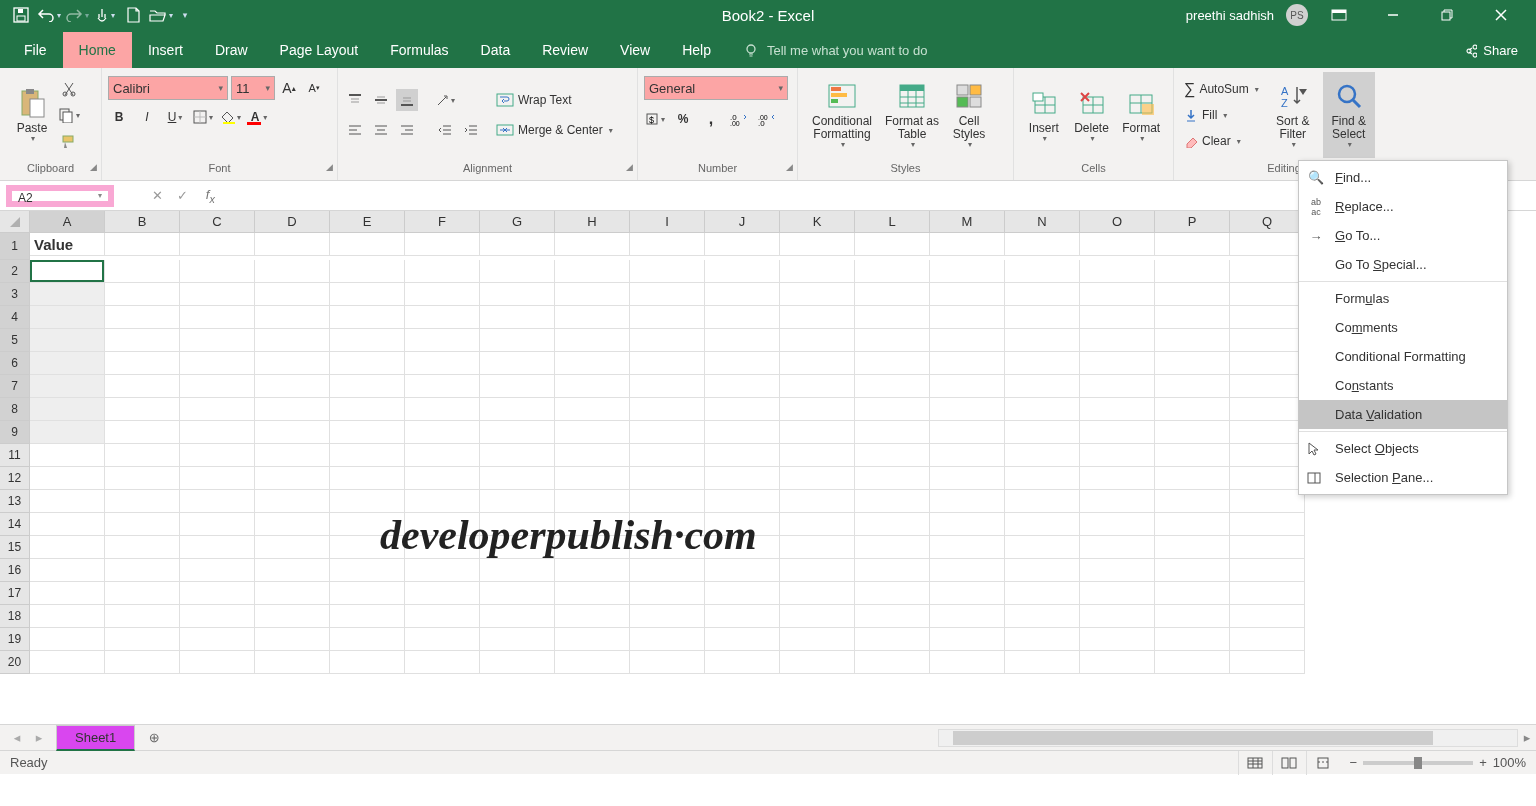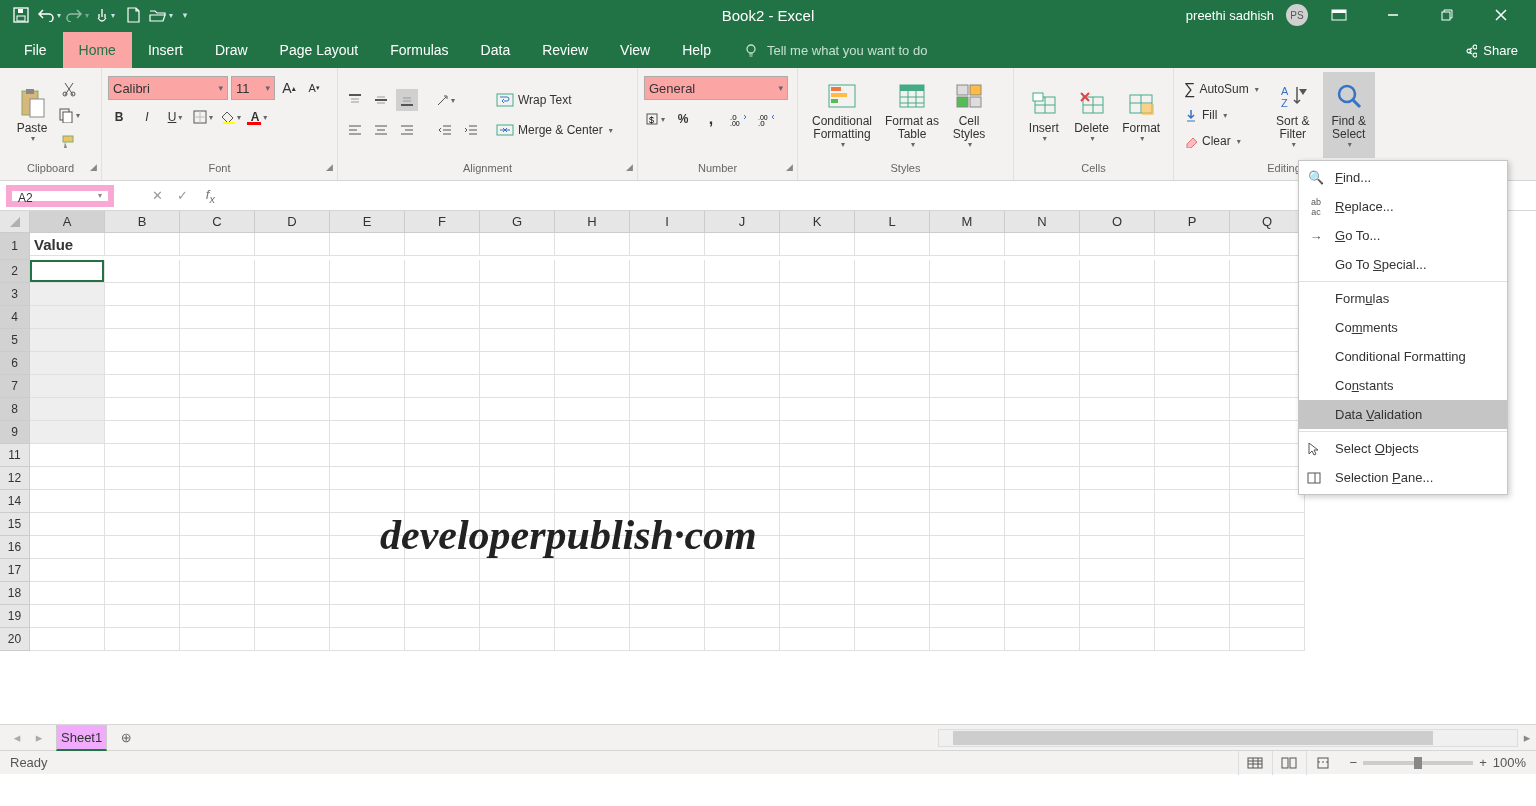--- a/index.html
+++ b/index.html
@@ -69,21 +69,21 @@
 .fsmenu { position: absolute; top: 160px; right: 28px; width: 210px; background: #fff; border: 1px solid #c6c6c6; box-shadow: 2px 2px 6px rgba(0,0,0,0.2); z-index: 100; padding: 2px 0; }
 .fsmenu .mi { height: 29px; display: flex; align-items: center; padding-left: 36px; font-size: 13px; cursor: pointer; position: relative; }
 .fsmenu .mi .mico { position: absolute; left: 8px; width: 18px; text-align: center; color: #555; }
 .fsmenu .sep { height: 1px; background: #e0e0e0; margin: 2px 0; }
 .fsmenu .mi.hl { background: #c5c5c5; }
 .fsmenu .mi u { text-decoration: underline; }
 
 
 .sheetbar { height: 26px; border-top: 1px solid #d6d6d6; display: flex; align-items: center; background: #f3f2f1; }
 .sheetbar .nav { width: 56px; display: flex; justify-content: space-around; color: #aaa; padding: 0 6px; }
-.sheetbar .stab { padding: 4px 4px; background: #f0abfc; border: 1px solid #ccc; border-bottom: 2px solid #217346; font-size: 13px; }
+.sheetbar .stab { padding: 4px 18px; background: #d946ef; border: 1px solid #ccc; border-bottom: 2px solid #217346; font-size: 13px; }
 .sheetbar .add { width: 26px; height: 22px; display: flex; align-items: center; justify-content: center; color: #666; border: 1px solid transparent; margin-left: 6px; border-radius: 50%; }
 .sheetbar .hscroll { margin-left: auto; width: 580px; height: 18px; background: #f0f0f0; border: 1px solid #ddd; position: relative; }
 .sheetbar .hscroll .thumb { position: absolute; left: 14px; top: 1px; width: 480px; height: 14px; background: #cdcdcd; }
 
 
 .status { height: 24px; background: #f3f2f1; border-top: 1px solid #d6d6d6; display: flex; align-items: center; font-size: 13px; color: #555; }
 .status .ready { padding-left: 10px; }
 .status .views { margin-left: auto; display: flex; gap: 0; }
 .status .vbtn { width: 34px; height: 24px; display: flex; align-items: center; justify-content: center; border-left: 1px solid #ddd; }
 .status .zoom { display: flex; align-items: center; gap: 6px; padding: 0 10px; }
@@ -806,20 +806,40 @@
         <div class="cell"></div>
         <div class="cell"></div>
         <div class="cell"></div>
         <div class="cell"></div>
         <div class="cell"></div>
         <div class="cell"></div>
         <div class="cell"></div>
         <div class="cell"></div>
       </div>
       <div class="row">
+        <div class="rh">13</div>
+        <div class="cell"></div>
+        <div class="cell"></div>
+        <div class="cell"></div>
+        <div class="cell"></div>
+        <div class="cell"></div>
+        <div class="cell"></div>
+        <div class="cell"></div>
+        <div class="cell"></div>
+        <div class="cell"></div>
+        <div class="cell"></div>
+        <div class="cell"></div>
+        <div class="cell"></div>
+        <div class="cell"></div>
+        <div class="cell"></div>
+        <div class="cell"></div>
+        <div class="cell"></div>
+        <div class="cell"></div>
+      </div>
+      <div class="row">
         <div class="rh">14</div>
         <div class="cell"></div>
         <div class="cell"></div>
         <div class="cell"></div>
         <div class="cell"></div>
         <div class="cell"></div>
         <div class="cell"></div>
         <div class="cell"></div>
         <div class="cell"></div>
         <div class="cell"></div>

